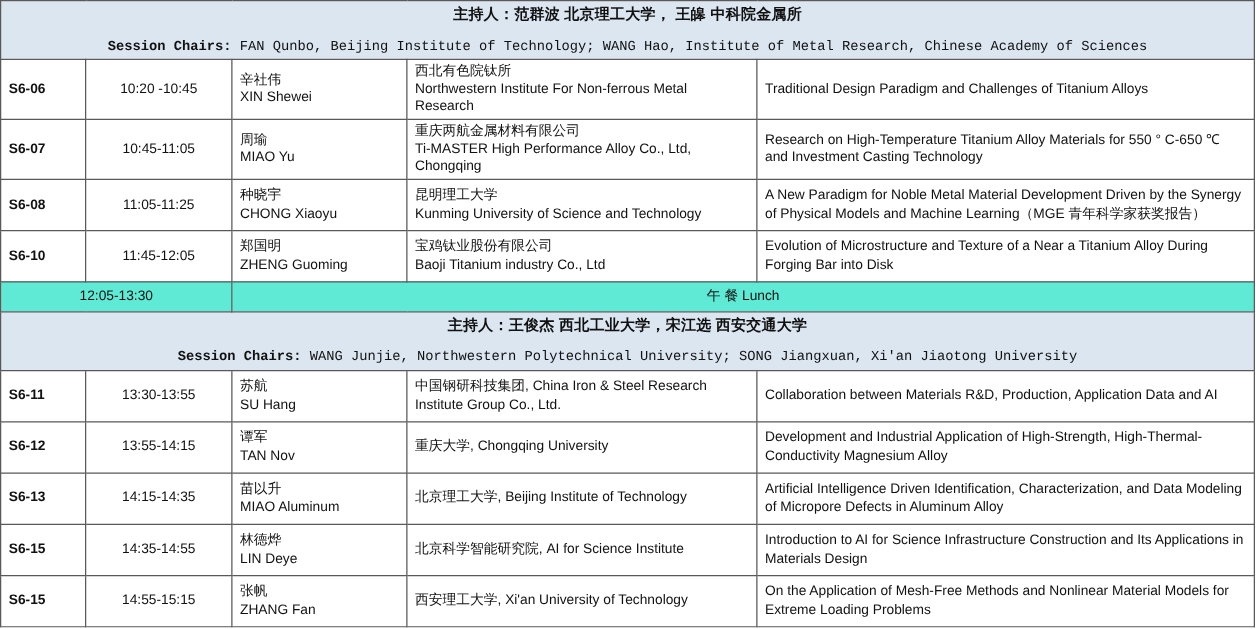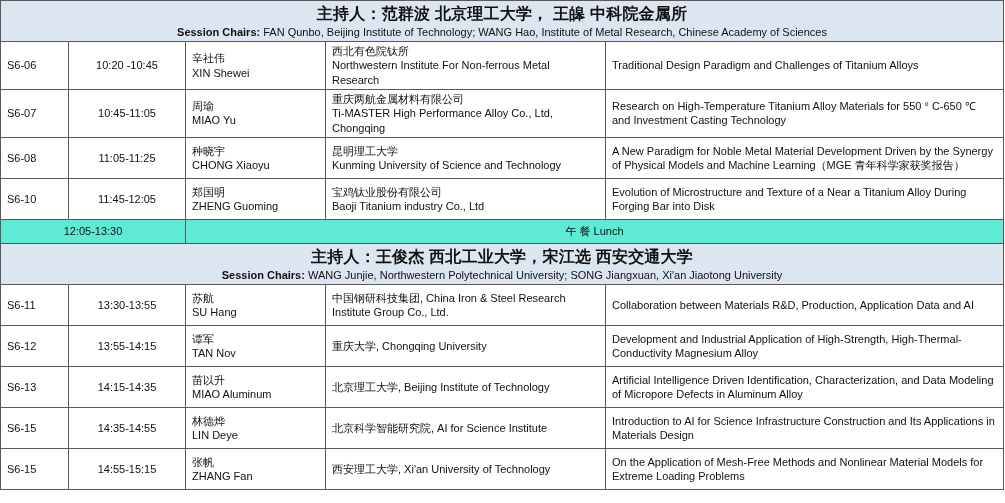--- a/index.html
+++ b/index.html
@@ -27,30 +27,31 @@
     vertical-align: middle;
     word-wrap: break-word;
   }
   tr.chair-row td {
     background: #dce6f1;
     text-align: center;
     padding: 3px 4px 2px 4px;
   }
   .chair-zh {
     font-weight: bold;
-    font-size: 16px;
+    font-size: 12px;
     letter-spacing: 0.2px;
   }
   .chair-en {
     font-size: 11px;
-    margin-top: 0;
+    margin-top: 11px;
+    font-family: Liberation Mono, monospace;
   }
   .chair-en .b { font-weight: bold; }
   tr.data-row td { height: 36px; }
-  td.cell-id { padding-left: 8px; }
+  td.cell-id { padding-left: 8px; font-weight: bold; }
   td.cell-time { text-align: center; }
   td.cell-speaker div { white-space: nowrap; overflow: hidden; }
   tr.break-row td {
     background: #5eead4;
     text-align: center;
     height: 19px;
     font-size: 11px;
   }
   .aff-line { }
 </style>

